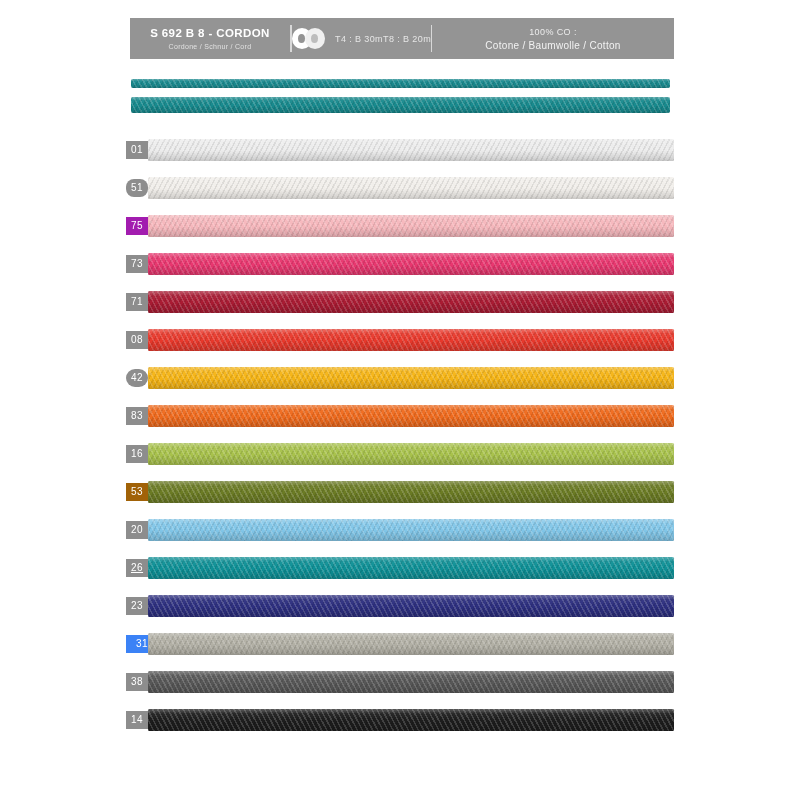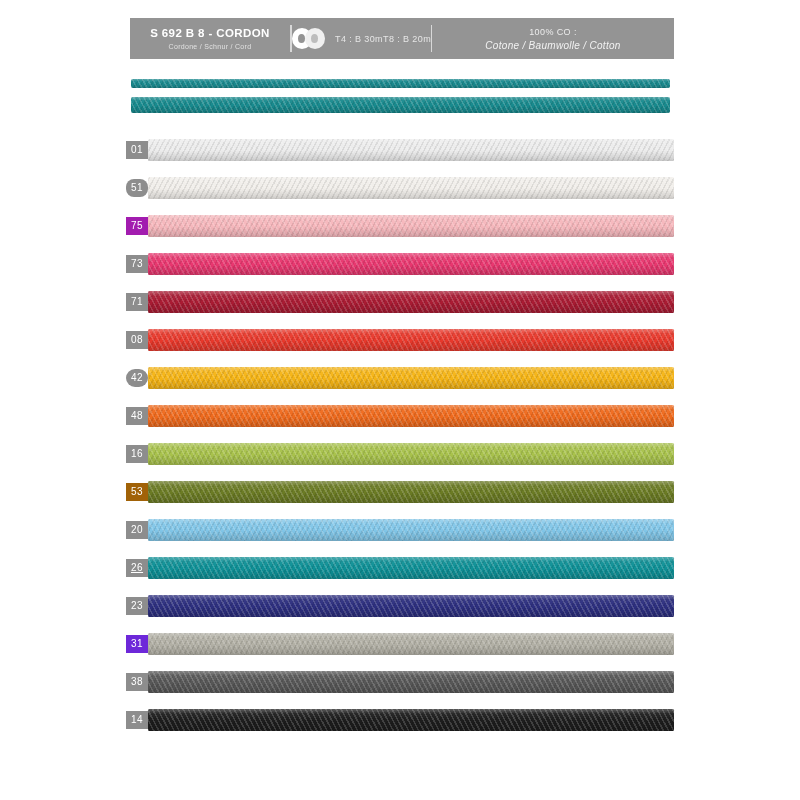--- a/index.html
+++ b/index.html
@@ -74,21 +74,21 @@
     color:#e6e6e6;
     letter-spacing:.4px;
     line-height:12px;
     white-space:nowrap;
   }
   #hdr-comp{ flex:1 1 auto; }
   #hdr-comp .cline1{
     font-size:9px;color:#ececec;letter-spacing:.4px;line-height:12px;white-space:nowrap;
   }
   #hdr-comp .cline2{
-    font-size:10px;color:#f2f2f2;letter-spacing:.3px;line-height:13px;white-space:nowrap;margin-top:1px;font-style:italic;
+    font-size:10px;color:#f2f2f2;letter-spacing:.3px;line-height:13px;white-space:nowrap;margin-top:1px;
   }
 
   
   .spool{
     width:36px;height:21px;position:relative;flex:0 0 36px;
   }
   .spool .sp{
     position:absolute;top:0;width:20px;height:21px;border-radius:50%;
     background:#ffffff;
   }
@@ -252,21 +252,21 @@
         </div>
       </div>
       <div class="row" style="top: 365px;">
         <div class="chip" style="background: rgb(141, 141, 141); border-radius: 9px;">42</div>
         <div class="cord" style="background: rgb(245, 180, 21);">
           <span class="weave"></span>
           <span class="shade"></span>
         </div>
       </div>
       <div class="row" style="top: 403px;">
-        <div class="chip" style="background: rgb(141, 141, 141);">48</div>
+        <div class="chip" style="background: rgb(141, 141, 141);">83</div>
         <div class="cord" style="background: rgb(239, 106, 29);">
           <span class="weave"></span>
           <span class="shade"></span>
         </div>
       </div>
       <div class="row" style="top: 441px;">
         <div class="chip" style="background: rgb(141, 141, 141);">16</div>
         <div class="cord" style="background: rgb(168, 194, 76);">
           <span class="weave"></span>
           <span class="shade"></span>
@@ -294,21 +294,21 @@
         </div>
       </div>
       <div class="row" style="top: 593px;">
         <div class="chip" style="background: rgb(141, 141, 141);">23</div>
         <div class="cord" style="background: rgb(45, 47, 127);">
           <span class="weave"></span>
           <span class="shade"></span>
         </div>
       </div>
       <div class="row" style="top: 631px;">
-        <div class="chip" style="background: #6d28d9;">31</div>
+        <div class="chip" style="background: #3b82f6; text-align: right;">31</div>
         <div class="cord" style="background: rgb(178, 176, 165);">
           <span class="weave"></span>
           <span class="shade"></span>
         </div>
       </div>
       <div class="row" style="top: 669px;">
         <div class="chip" style="background: rgb(141, 141, 141);">38</div>
         <div class="cord" style="background: rgb(87, 87, 87);">
           <span class="weave"></span>
           <span class="shade"></span>

